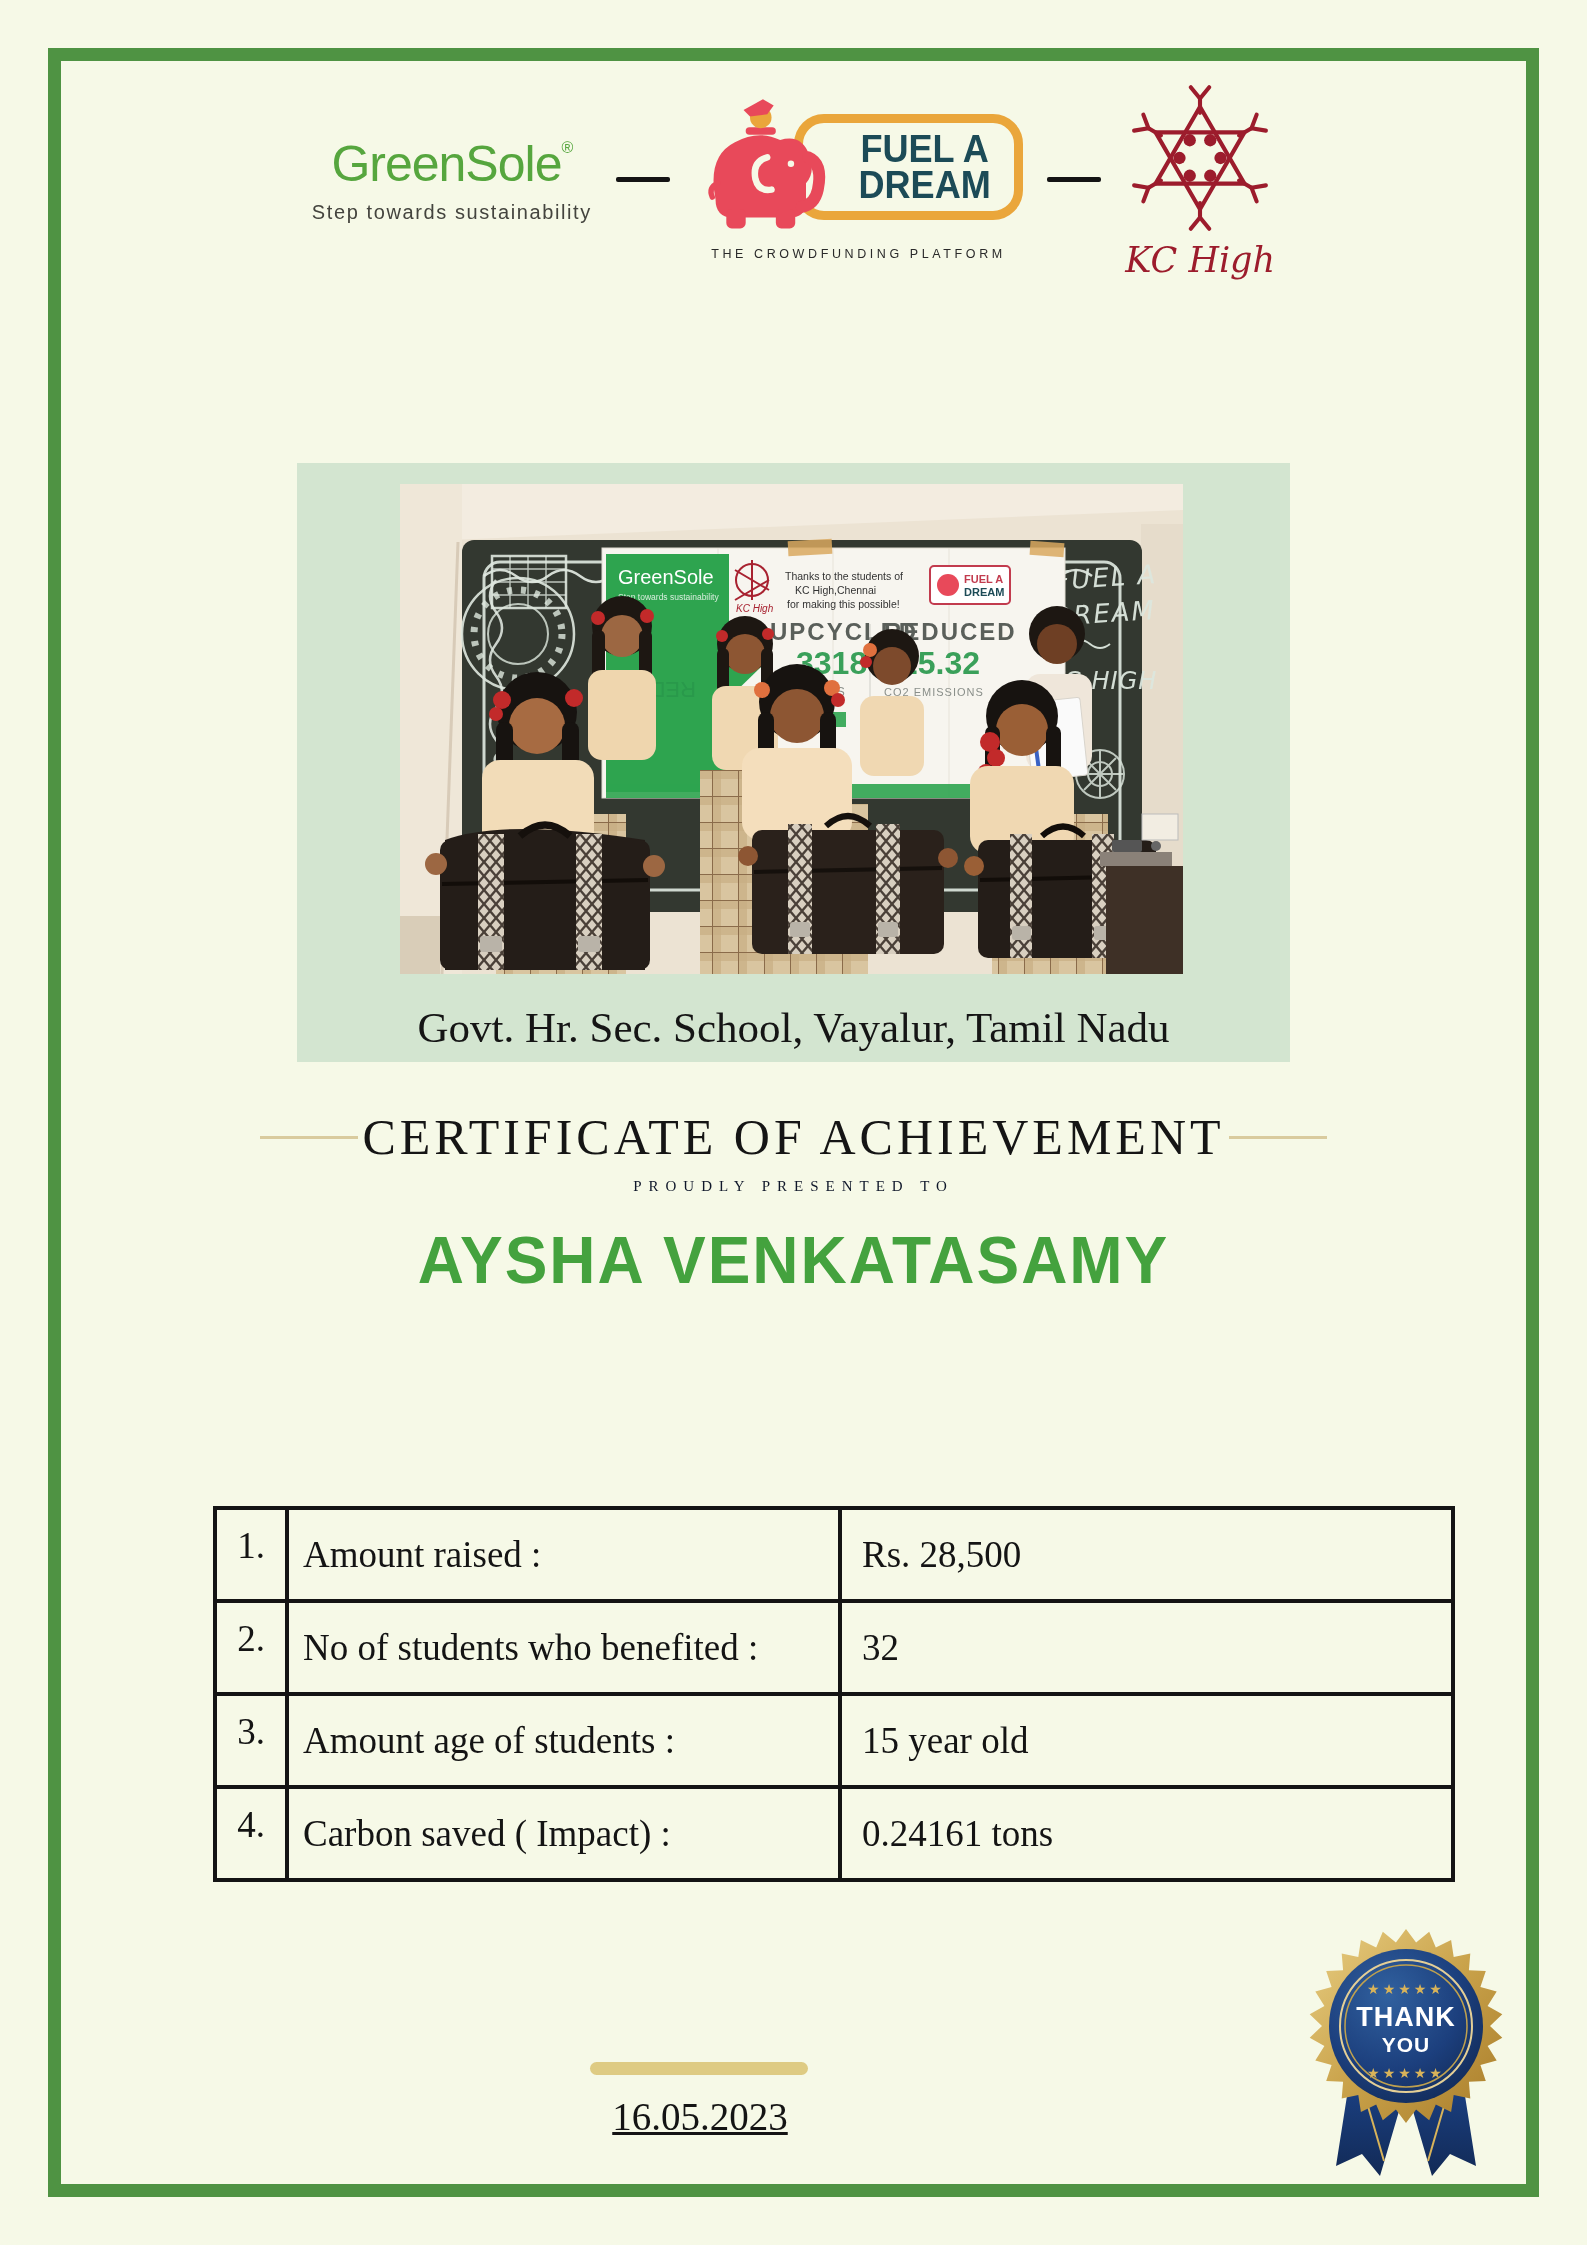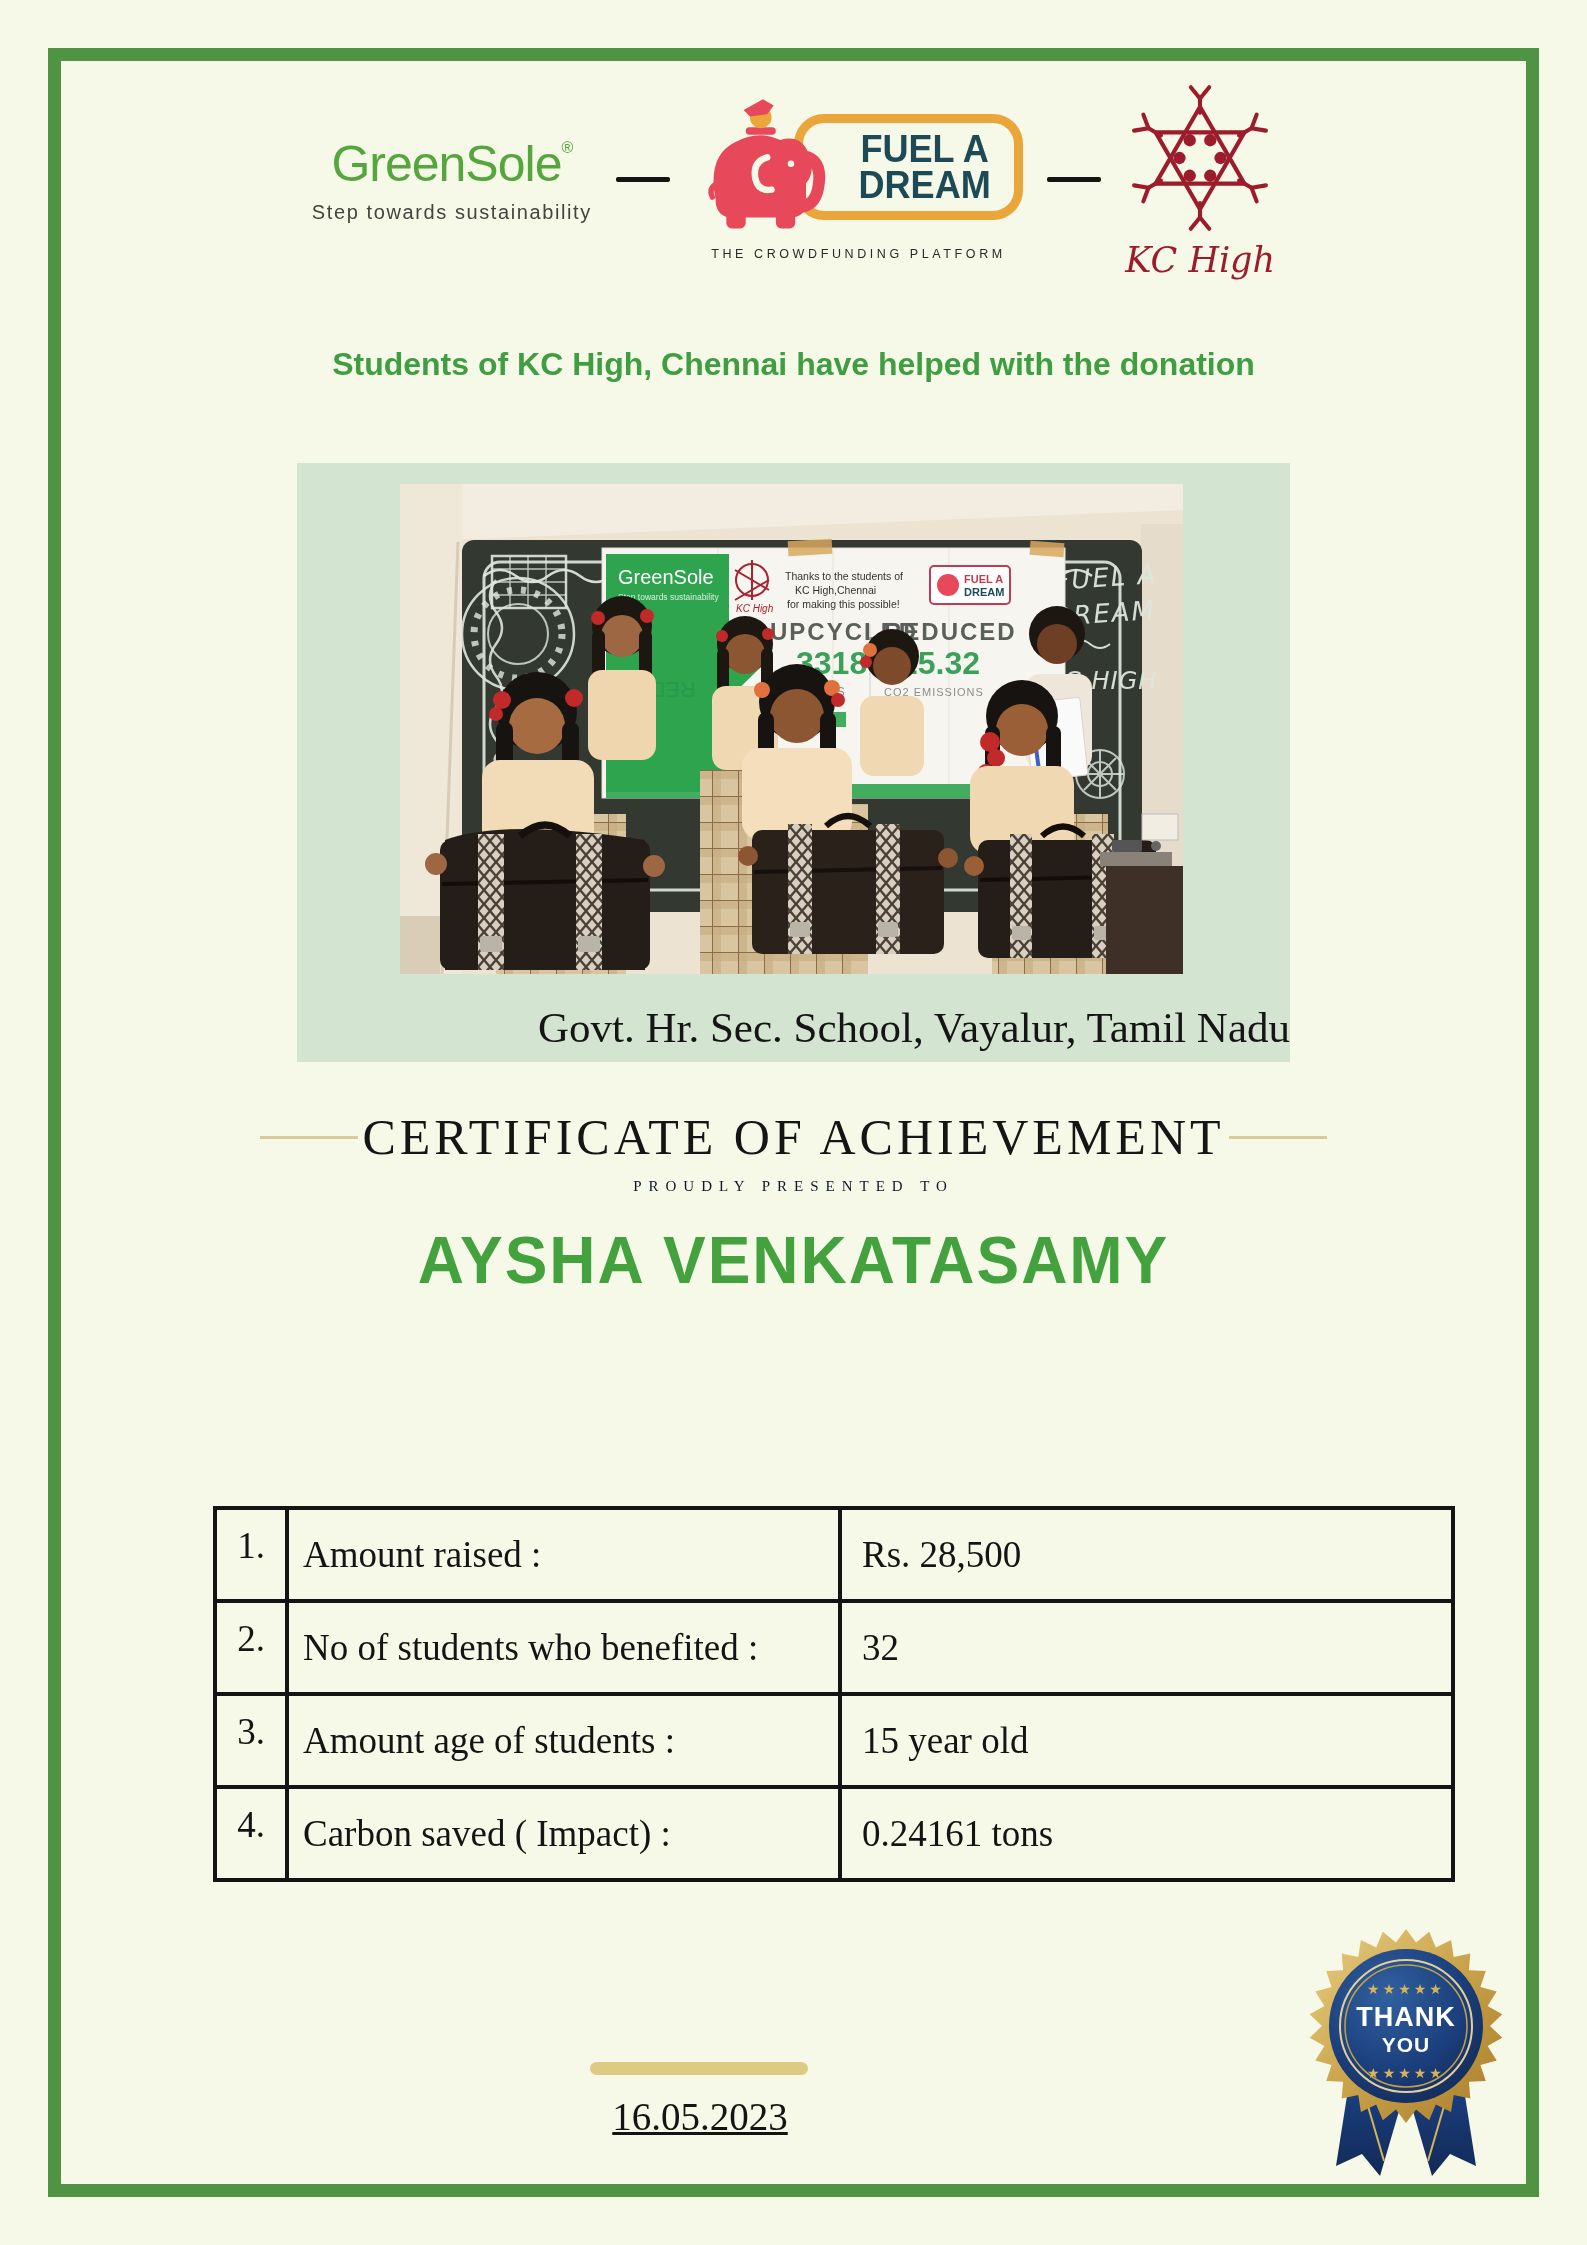--- a/index.html
+++ b/index.html
@@ -28,21 +28,21 @@
   .kc-label{font-family:"DejaVu Serif",serif;font-style:italic;font-size:35px;color:#9c1c2c;margin-top:2px;}
 
   
   .headline{position:absolute;top:338px;left:0;right:0;text-align:center;z-index:2;
             font-family:"Liberation Sans",sans-serif;font-weight:bold;font-size:32px;
             line-height:52px;color:#3f9e41;}
 
   
   .photo-card{position:absolute;top:463px;left:297px;width:993px;height:599px;background:#d3e5d0;z-index:2;}
   .photo-svg{position:absolute;top:21px;left:103px;}
-  .caption{position:absolute;bottom:10px;left:0;right:0;text-align:right;
+  .caption{position:absolute;bottom:10px;left:0;right:0;text-align:center;
            font-size:43px;color:#151515;}
 
   
   .cert-row{position:absolute;top:1108px;left:0;right:0;display:flex;align-items:center;
             justify-content:center;gap:4px;z-index:2;}
   .cert-line{width:98px;height:3px;background:#d9cb9e;}
   .cert-title{font-size:50px;letter-spacing:4px;color:#151515;}
   .presented{position:absolute;top:1178px;left:0;right:0;text-align:center;z-index:2;
              font-family:Liberation Serif, serif;font-size:15px;letter-spacing:7px;color:#0f172a;}
   .name{position:absolute;top:1222px;left:0;right:0;text-align:center;z-index:2;
@@ -150,21 +150,20 @@
           <circle cx="60" cy="95.3" r="6"></circle>
             <circle cx="50" cy="78" r="6"></circle>
             <circle cx="60" cy="60.7" r="6"></circle>
         </g>
       </svg>
       <div class="kc-label">KC High</div>
     </div>
   </div>
 
   <div class="headline">
-    <div>Students of KC High, Chennai have helped with the donation</div>
   </div>
 
   <div class="photo-card">
     <svg class="photo-svg" width="783" height="490" viewBox="0 0 783 490">
       <defs>
         <pattern id="plaid" width="26" height="26" patternUnits="userSpaceOnUse">
           <rect width="26" height="26" fill="#d9c5a0"></rect>
           <rect width="26" height="9" fill="#cdb58c"></rect>
           <rect width="9" height="26" fill="#c8ae84" opacity=".7"></rect>
           <line x1="0" y1="0" x2="26" y2="0" stroke="#8a6b4a" stroke-width="2"></line>

